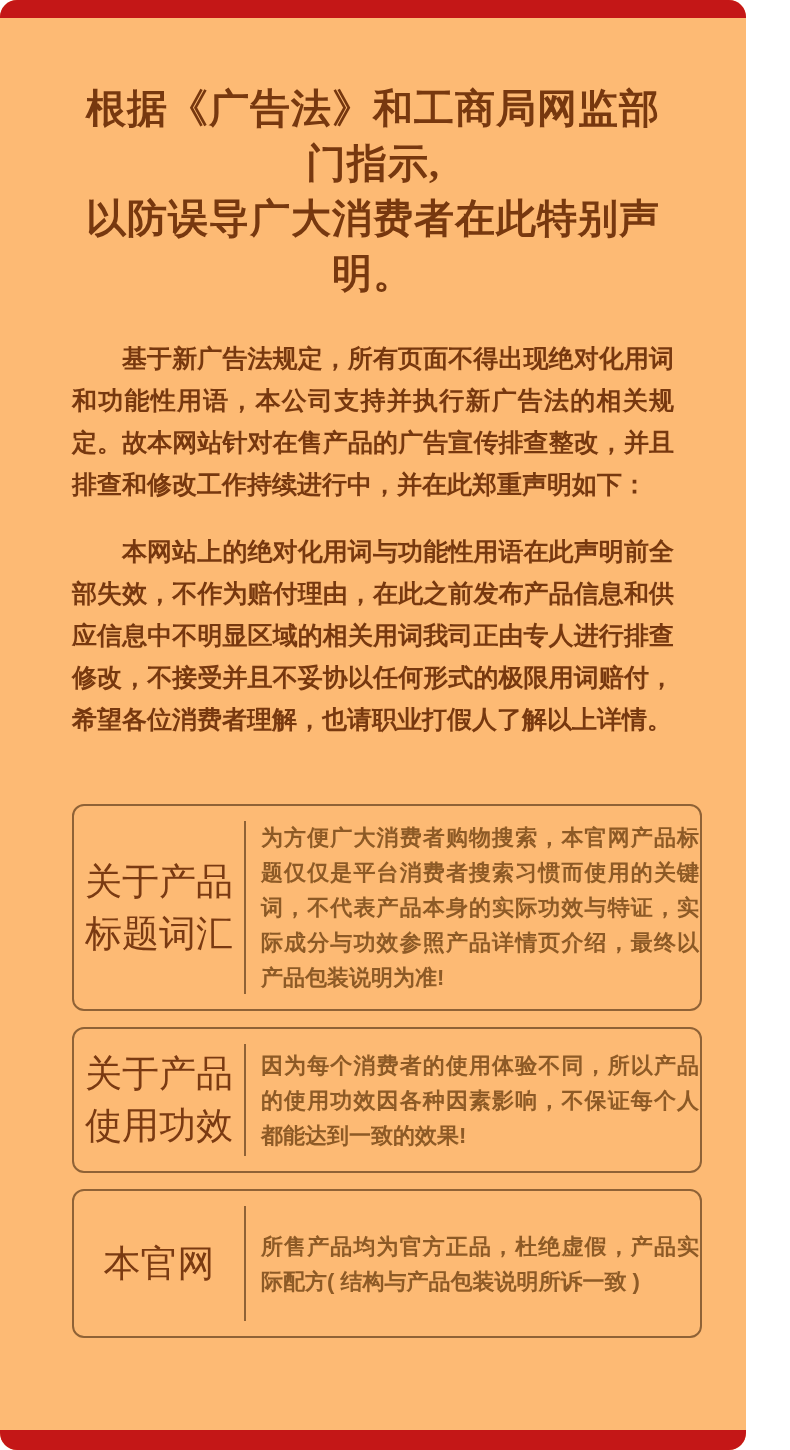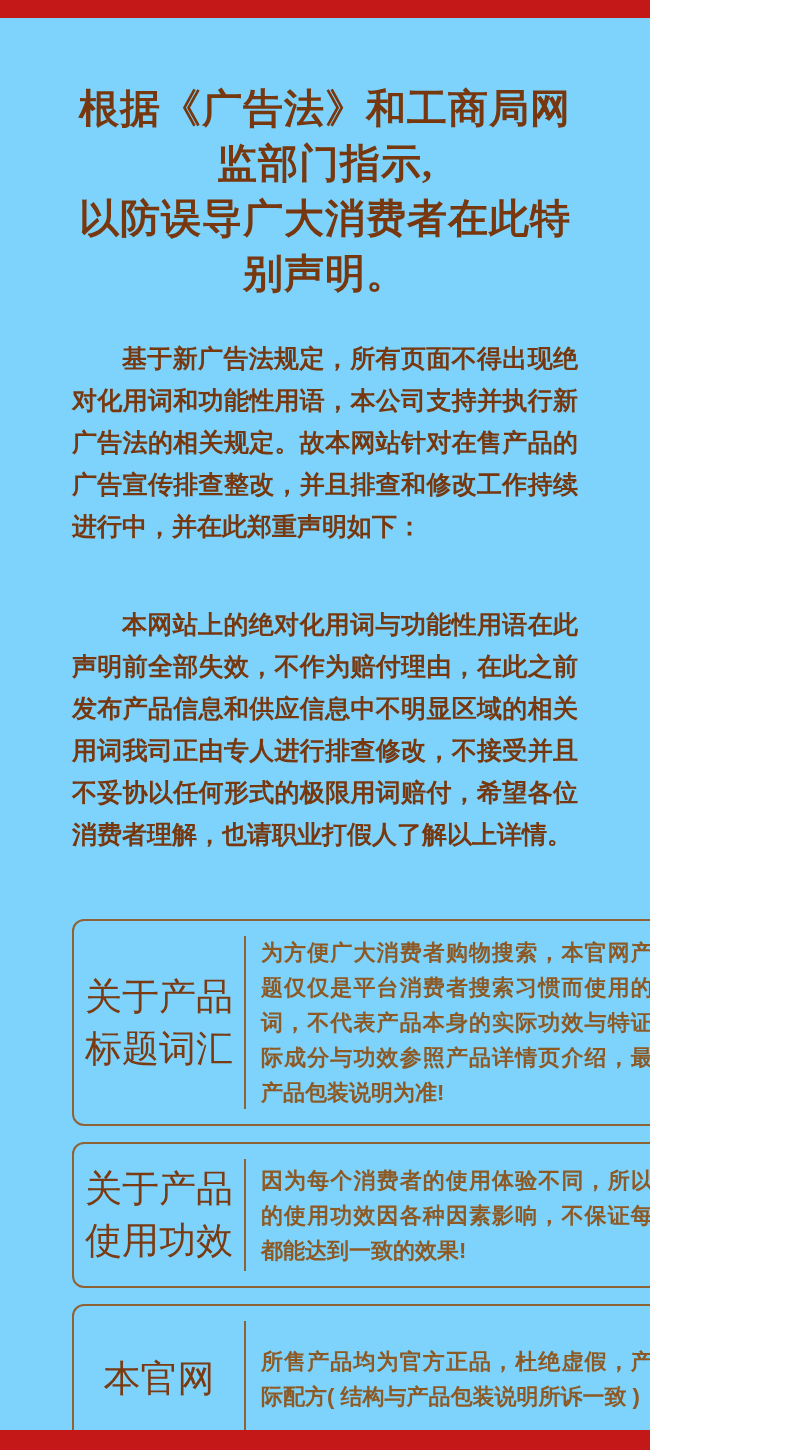--- a/index.html
+++ b/index.html
@@ -1,23 +1,24 @@
 <!DOCTYPE html>
 <html><head>
 <meta charset="utf-8">
 <style>
   html,body{margin:0;padding:0;}
   .page{
     position:relative;
-    width:650px;height:1450px;
-    background:#7dd3fc;
+    width:746px;height:1450px;
+    background:#fdba74;
     font-family:"Liberation Serif","DejaVu Serif",serif;
     color:#77380f;
     overflow:hidden;
     box-sizing:border-box;
+    border-radius:17px;
   }
   .band{width:100%;background:#c41717;}
   .band-top{height:18px;}
   .band-bottom{position:absolute;left:0;bottom:0;height:20px;}
   .content{padding:0 72px;}
   .title{
     margin-top:63px;
     text-align:center;
     font-size:40px;
     line-height:55px;
@@ -27,21 +28,21 @@
   .para{
     font-size:25px;
     line-height:42px;
     font-weight:700;
     text-align:justify;
     text-justify:inter-ideograph;
     text-indent:2em;
     margin:0;
   }
   .para1{margin-top:37px;}
-  .para2{margin-top:56px;}
+  .para2{margin-top:25px;}
   .boxes{margin-top:63px;}
   .notice-box{
     box-sizing:border-box;
     width:630px;
     margin:0 auto 16px auto;
     border:2px solid #8f6236;
     border-radius:12px;
     display:flex;
     align-items:center;
   }

